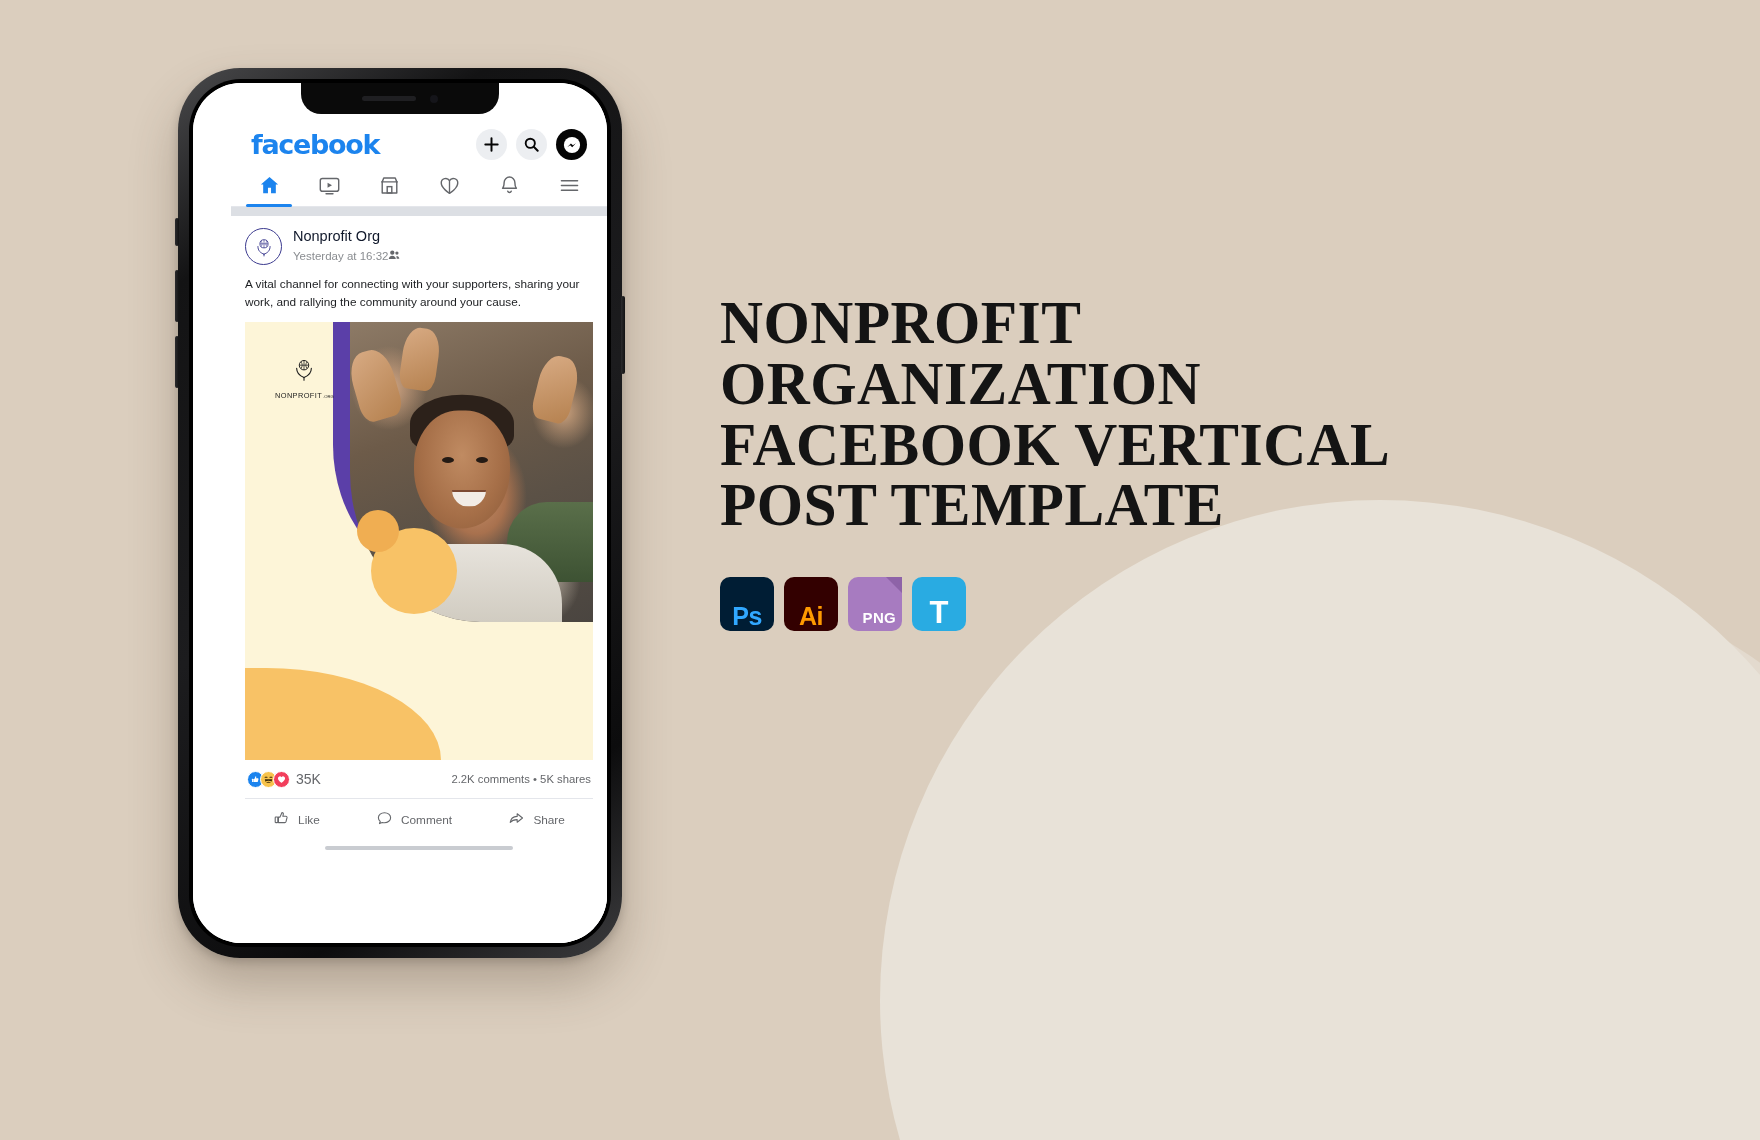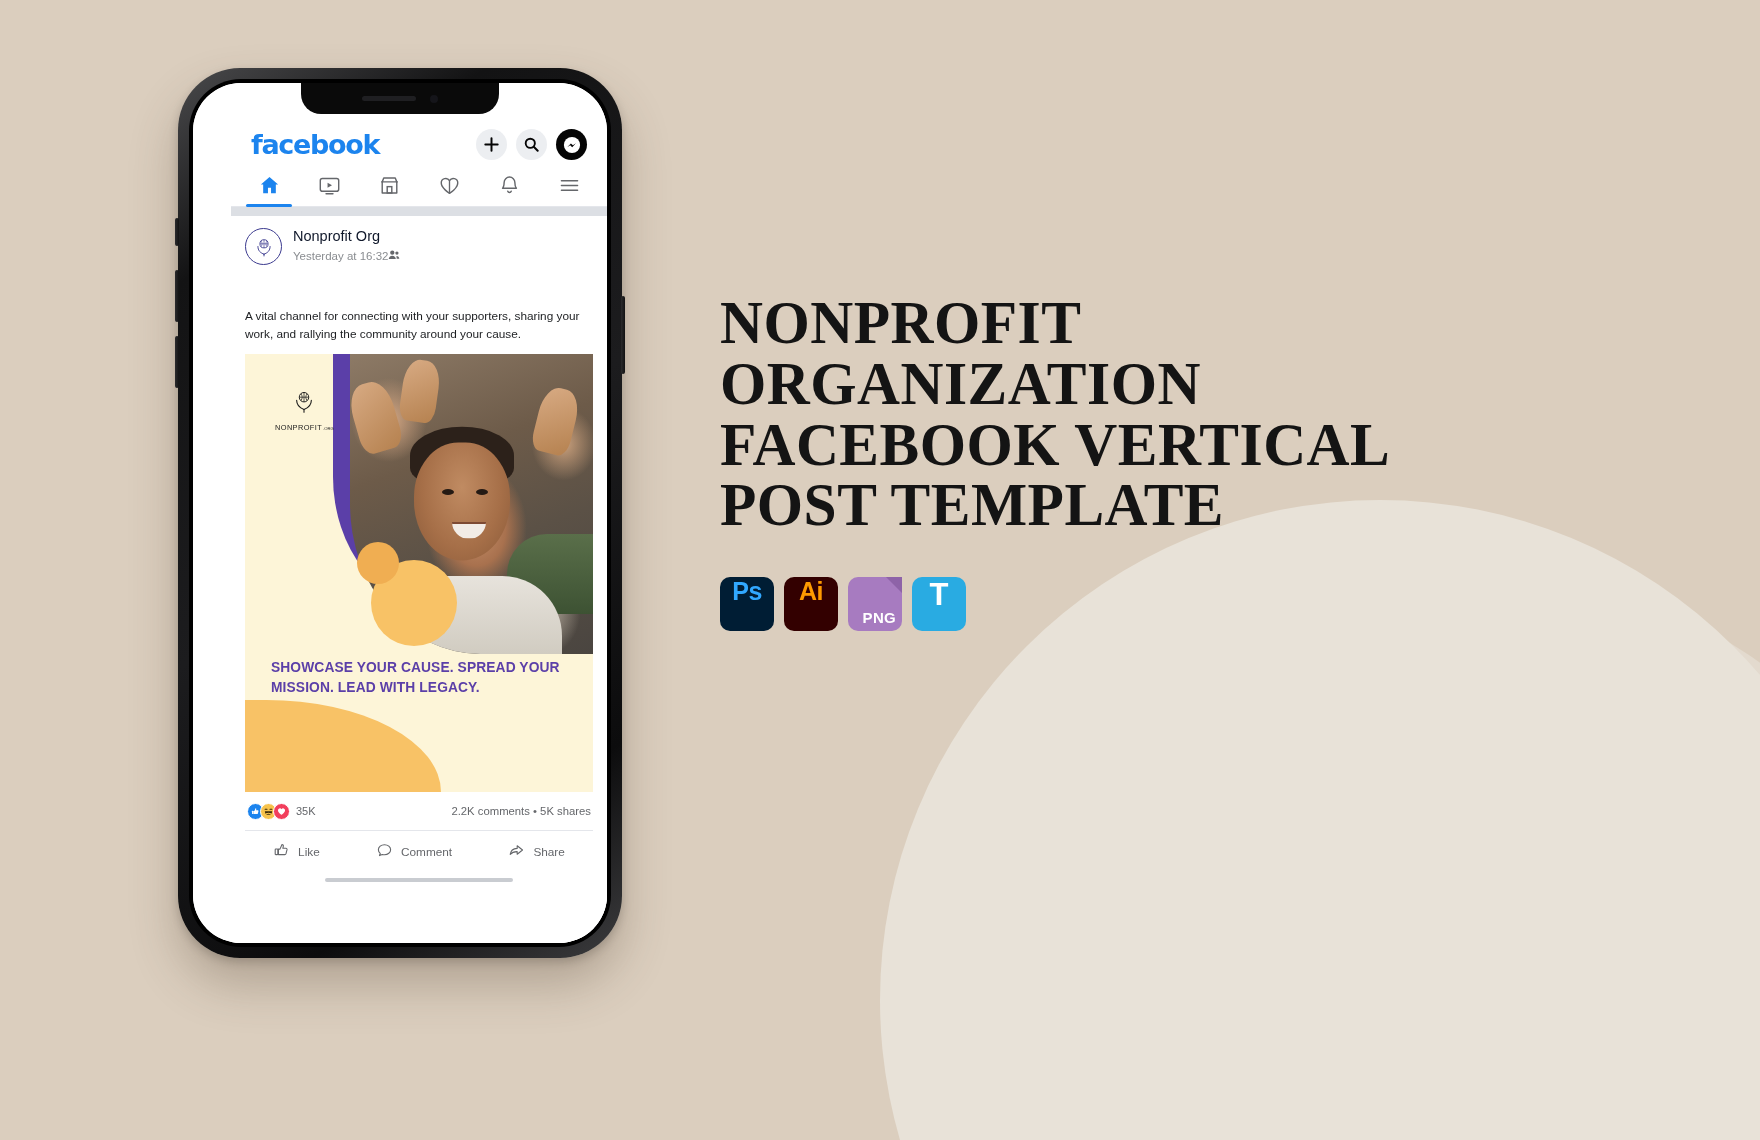--- a/index.html
+++ b/index.html
@@ -119,21 +119,20 @@
     flex-shrink: 0; background: #fff;
   }
   .poster-name { font-size: 14.5px; color: #0f172a; line-height: 1.15; }
   .poster-meta { display: flex; align-items: center; margin-top: 2px; }
   .poster-time { font-size: 11.5px; color: #8a8d91; }
   .post-text {
     padding: 4px 14px 10px 14px;
     font-size: 11.8px;
     line-height: 1.55;
     color: #1c1e21;
-    margin-top: 32px;
   }
 
   
   .creative {
     position: relative;
     margin: 0 14px;
     height: 438px;
     background: #fdf5d8;
     overflow: hidden;
   }
@@ -242,21 +241,21 @@
     display: flex; align-items: center; justify-content: space-between;
     border-bottom: 1px solid #e4e6eb;
   }
   .reacts { display: flex; align-items: center; gap: 6px; }
   .react-icons { display: flex; align-items: center; }
   .react { width: 17px; height: 17px; border-radius: 50%; display: flex; align-items: center; justify-content: center; font-size: 10px; color: #fff; border: 1.4px solid #fff; }
   .react:not(:first-child) { margin-left: -4px; }
   .react.like { background: #1c84ee; }
   .react.haha { background: #f7c34c; }
   .react.love { background: #f23e5c; }
-  .count { font-size: 11px; color: #65676b; }
+  .count { font-size: 14px; color: #65676b; }
   .meta-right { font-size: 11.3px; color: #65676b; }
 
   .actions {
     margin: 0 14px;
     padding: 11px 0 12px 0;
     display: flex; align-items: center; justify-content: space-around;
   }
   .action { display: flex; align-items: center; gap: 8px; font-size: 11.8px; color: #65676b; }
 
   .home-indicator {
@@ -281,21 +280,21 @@
     margin-top: 38px;
     font-size: 20.5px;
     line-height: 1.85;
     color: #2c2c2c;
     max-width: 660px;
   }
 
   #badges { margin-top: 42px; display: flex; align-items: center; gap: 10px; }
   .badge {
     width: 54px; height: 54px; border-radius: 10px;
-    display: flex; align-items: flex-start; justify-content: center;
+    display: flex; align-items: flex-end; justify-content: center;
     font-weight: bold; position: relative; flex-shrink: 0;
   }
   .badge.ps { background: #001d34; color: #31a8ff; font-size: 25px; letter-spacing: -.5px; }
   .badge.ai { background: #330000; color: #ff9a00; font-size: 25px; letter-spacing: -.5px; }
   .badge.png {
     background: #a77bc0; color: #fff; font-size: 15px;
     align-items: flex-end; justify-content: flex-end; padding: 0 6px 5px 0;
     letter-spacing: .3px;
   }
   .badge.png .fold {
@@ -452,23 +451,20 @@
                   <path d="M16 24.6v3.2" stroke="#1b1b1b" stroke-width="1.25" stroke-linecap="round"></path>
                 </svg>
               </span>
               <span class="c-logo-text">
                 <span>NONPROFIT</span>
                   <small>.ORG</small>
               </span>
             </div>
 
             <div class="c-bottom-arc"></div>
-            <div class="c-headline">SHOWCASE YOUR CAUSE.
-SPREAD YOUR MISSION.
-LEAD WITH LEGACY.</div>
           </div>
 
           <div class="engage">
             <div class="reacts">
               <div class="react-icons">
                 <div class="react like">
                   <svg width="9" height="9" viewBox="0 0 12 12">
                       <path d="M3.2 5.2h1.3L6 1.6c.9 0 1.2.7 1 1.5l-.3 1.3h2.4c.6 0 1 .5.85 1.1l-.8 3.1c-.1.45-.5.75-.95.75H3.2z" fill="#fff"></path>
                       <rect x="1.4" y="5.1" width="1.6" height="4.3" rx=".4" fill="#fff"></rect>
                     </svg>

